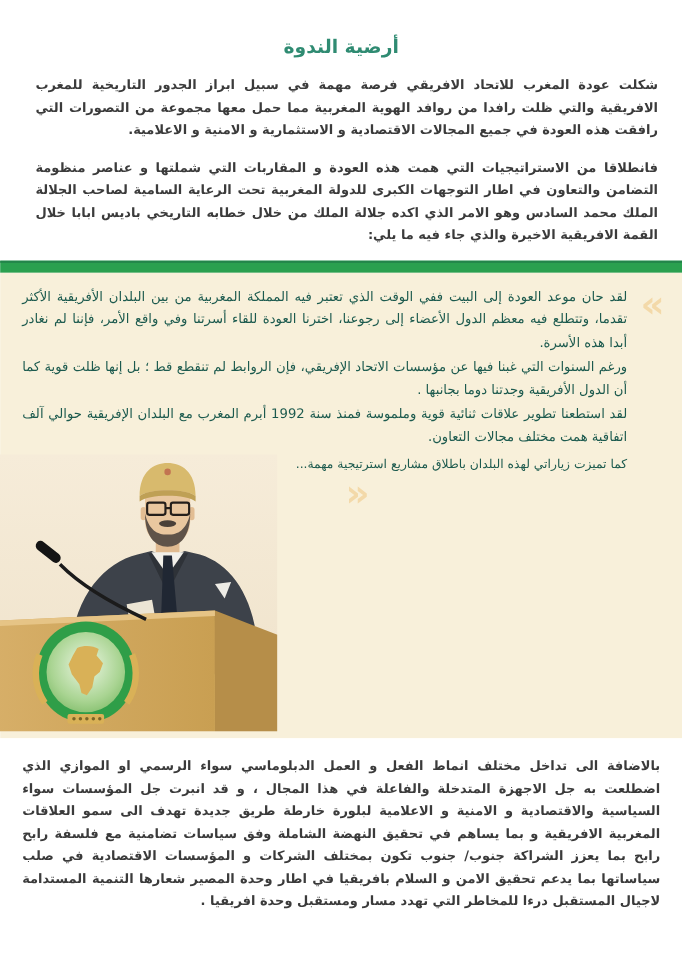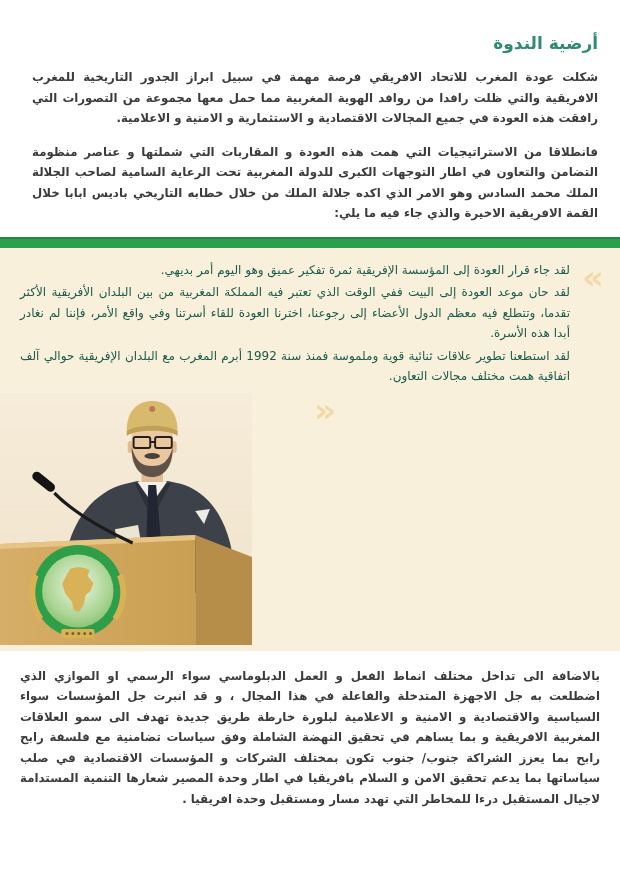--- a/index.html
+++ b/index.html
@@ -10,21 +10,21 @@
   html,body{width:620px; height:887px; overflow:hidden;}
   body{
     background:#ffffff;
     font-family:"DejaVu Sans", sans-serif;
     direction:rtl;
   }
   .page{width:620px; height:887px; position:relative;}
   .page-title{
     color:var(--title_green,#2f8b72);
     font-size:17px; font-weight:bold;
-    text-align:right;
+    text-align:center;
     margin:33px 22px 14px 22px;
   }
   .intro-paragraph{
     color:var(--body_text,#3b3b3b);
     font-size:11.8px; font-weight:bold;
     line-height:20.5px;
     text-align:justify;
     margin:0 22px 13px 32px;
   }
   .divider-bar{
@@ -93,26 +93,27 @@
   <h1 class="page-title">أرضية الندوة</h1>
 
   <p class="intro-paragraph">شكلت عودة المغرب للاتحاد الافريقي فرصة مهمة في سبيل ابراز الجدور التاريخية للمغرب الافريقية والتي ظلت رافدا من روافد الهوية المغربية مما حمل معها مجموعة من التصورات التي رافقت هذه العودة في جميع المجالات الاقتصادية و الاستثمارية و الامنية و الاعلامية.</p>
   <p class="intro-paragraph">فانطلاقا من الاستراتيجيات التي همت هذه العودة و المقاربات التي شملتها و عناصر منظومة التضامن والتعاون في اطار التوجهات الكبرى للدولة المغربية تحت الرعاية السامية لصاحب الجلالة الملك محمد السادس وهو الامر الذي اكده جلالة الملك من خلال خطابه التاريخي باديس ابابا خلال القمة الافريقية الاخيرة والذي جاء فيه ما يلي:</p>
 
   <div class="divider-bar"></div>
 
   <div class="quote-block">
     <span class="guillemet-open">»</span>
 
-    <p class="quote-paragraph">لقد جاء قرار العودة إلى المؤسسة الإفريقية ثمرة تفكير عميق وهو اليوم أمر بديهي.</p>
     <p class="quote-paragraph">لقد حان موعد العودة إلى البيت ففي الوقت الذي تعتبر فيه المملكة المغربية من بين البلدان الأفريقية الأكثر تقدما، وتتطلع فيه معظم الدول الأعضاء إلى رجوعنا، اخترنا العودة للقاء أسرتنا وفي واقع الأمر، فإننا لم نغادر أبدا هذه الأسرة.</p>
+    <p class="quote-paragraph">ورغم السنوات التي غبنا فيها عن مؤسسات الاتحاد الإفريقي، فإن الروابط لم تنقطع قط ؛ بل إنها ظلت قوية كما أن الدول الأفريقية وجدتنا دوما بجانبها .</p>
     <p class="quote-paragraph">لقد استطعنا تطوير علاقات ثنائية قوية وملموسة فمنذ سنة 1992 أبرم المغرب مع البلدان الإفريقية حوالي آلف اتفاقية همت مختلف مجالات التعاون.</p>
 
     <div class="media-row">
       <div class="quote-column">
+        <p class="quote-paragraph">كما تميزت زياراتي لهذه البلدان باطلاق مشاريع استرتيجية مهمة...</p>
         <div class="guillemet-close">«</div>
       </div>
 
       <div class="photo">
         <svg viewBox="0 0 280 252" preserveAspectRatio="none" aria-hidden="true">
           <defs>
             <linearGradient id="wall" x1="0" y1="0" x2="0" y2="1">
               <stop offset="0" stop-color="#f6ecd9"></stop>
               <stop offset="1" stop-color="#efe2ca"></stop>
             </linearGradient>

